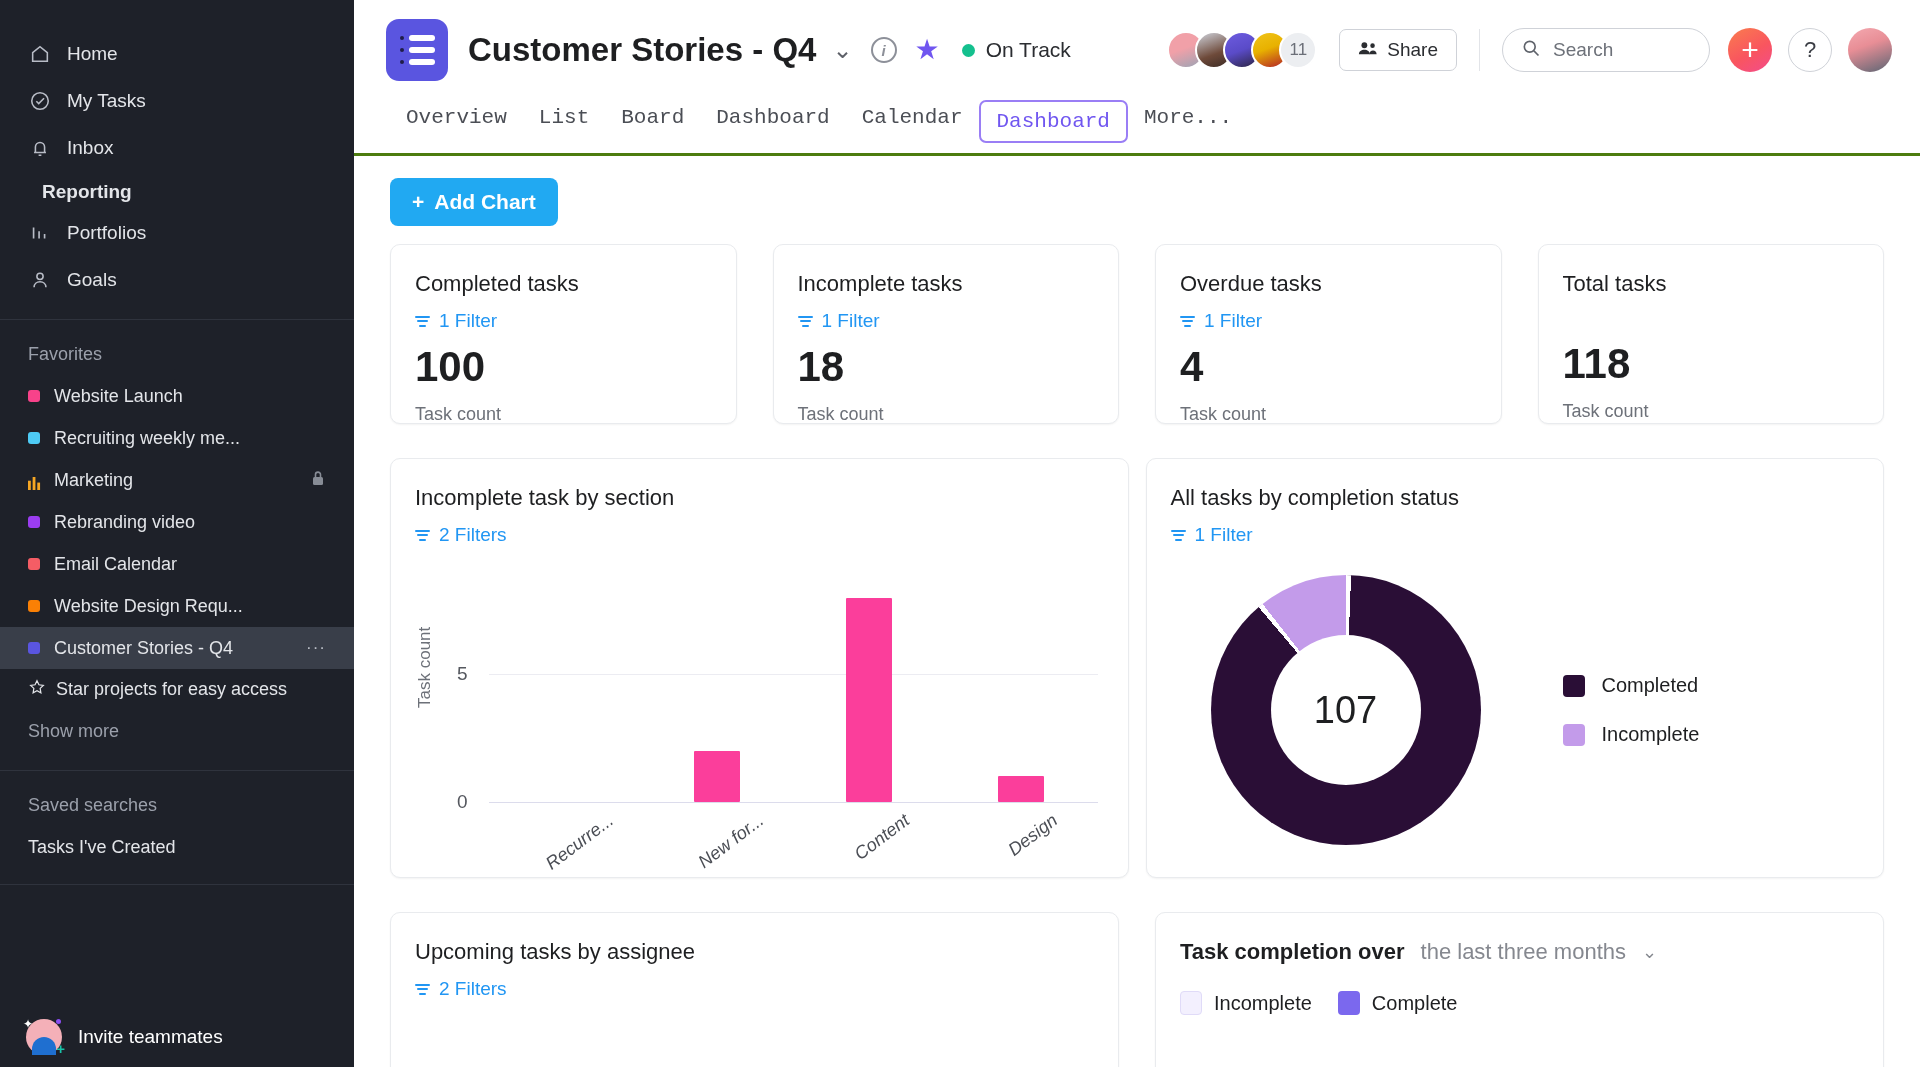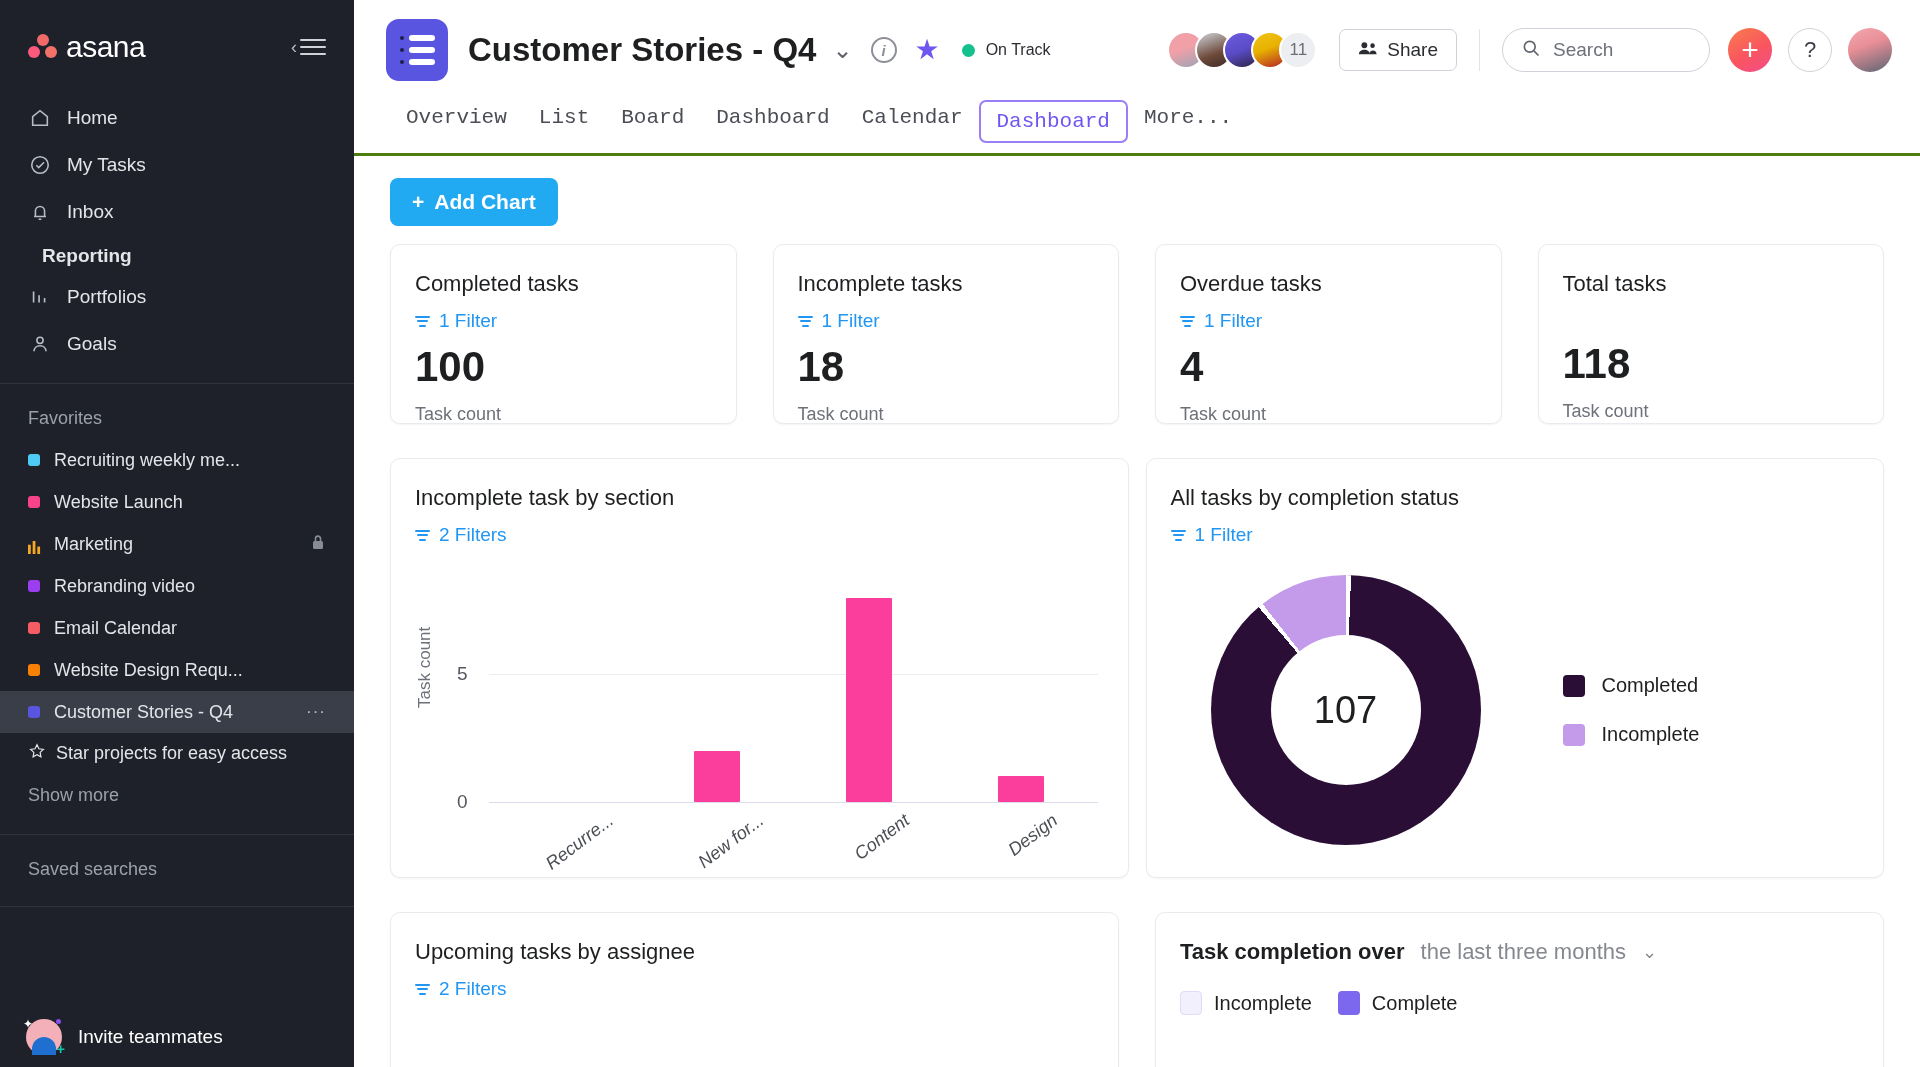--- a/index.html
+++ b/index.html
@@ -82,21 +82,21 @@
   }
   .proj-icon .rows { display:flex; flex-direction:column; gap:6px; }
   .proj-icon .rw { display:flex; align-items:center; gap:5px; }
   .proj-icon .rw b { width:4px;height:4px;border-radius:50%;background:#1f1d49;display:block;}
   .proj-icon .rw s { width:26px;height:6px;border-radius:3px;background:#fff;display:block;}
   .proj-title { font-size:33px; font-weight:700; color:#1e1f21; margin-left:20px; white-space:nowrap;}
   .hdr-chev { margin-left:16px; color:#5e6169; font-size:24px; cursor:pointer;}
   .info-ic { margin-left:18px; width:26px;height:26px;border:2px solid #8d9099;border-radius:50%;
     display:flex;align-items:center;justify-content:center;font-size:15px;color:#8d9099;font-style:italic;font-weight:700;cursor:pointer;}
   .star-ic { margin-left:18px; color:#7056f0; font-size:28px; cursor:pointer; line-height:1;}
-  .status { margin-left:22px; display:flex; align-items:center; gap:11px; font-size:16px; color:#2b2d31; cursor:pointer;}
+  .status { margin-left:22px; display:flex; align-items:center; gap:11px; font-size:21px; color:#2b2d31; cursor:pointer;}
   .status .sdot { width:13px;height:13px;border-radius:50%;background:#14c08e;display:block;}
   .topbar-right { margin-left:auto; display:flex; align-items:center; gap:0; }
   .avatars { display:flex; align-items:center; }
   .av { width:38px;height:38px;border-radius:50%;border:2px solid #fff; margin-left:-10px; background-size:cover;}
   .av:first-child { margin-left:0; }
   .av1{background:linear-gradient(160deg,#f1a0a8 0%,#f1a0a8 45%,#9aa4b5 100%);}
   .av2{background:linear-gradient(160deg,#cfd3dc 0%,#6e4a3a 60%,#3b2b25 100%);}
   .av3{background:linear-gradient(160deg,#6d5ce0 0%,#5a4bc8 50%,#2b2440 100%);}
   .av4{background:linear-gradient(160deg,#f0c419 0%,#e8b100 45%,#b21f28 100%);}
   .av-count { width:38px;height:38px;border-radius:50%;background:#eceef1;margin-left:-10px;
@@ -204,38 +204,20 @@
   .tc-legend { display:flex; align-items:center; gap:26px; margin-top:26px; }
   .tc-li { display:flex; align-items:center; gap:12px; font-size:20px; color:#1e1f21; }
   .tc-sw { width:22px;height:24px;border-radius:4px; }
 </style>
 </head>
 <body>
 
 <div id="app">
 
   <aside class="sidebar">
-    <div class="sb-top">
-      <div class="asana-logo">
-        <span class="logo-dots">
-            <i class="d1"></i>
-            <i class="d2"></i>
-            <i class="d3"></i>
-          </span>
-        <span class="logo-word">asana</span>
-      </div>
-      <div class="sb-collapse">
-        <span class="chev">‹</span>
-        <span class="hamb">
-            <span></span>
-            <span></span>
-            <span></span>
-          </span>
-      </div>
-    </div>
 
     <nav class="sb-nav">
       <div class="sb-item">
         <span class="ic">
           <svg width="22" height="22" viewBox="0 0 24 24" fill="none" stroke="#b8bcc6" stroke-width="1.7">
               <path d="M4 10.5 12 4l8 6.5V20H4z"></path>
             </svg>
         </span>
         <span>Home</span>
       </div>
@@ -277,26 +259,26 @@
         <span>Goals</span>
       </div>
     </nav>
 
     <div class="sb-divider"></div>
 
     <div class="sb-group-title">Favorites</div>
 
     <div>
       <div class="fav-item">
+        <span class="dot" style="background:#f8428a"></span>
+        <span class="fav-label">Website Launch</span>
+      </div>
+      <div class="fav-item">
         <span class="dot" style="background:#4ecbf5"></span>
         <span class="fav-label">Recruiting weekly me...</span>
-      </div>
-      <div class="fav-item">
-        <span class="dot" style="background:#f8428a"></span>
-        <span class="fav-label">Website Launch</span>
       </div>
       <div class="fav-item">
         <span class="dot" style="background:none">
           <svg width="13" height="13" viewBox="0 0 14 14">
               <rect x="0" y="4" width="3" height="10" fill="#f5a623"></rect>
               <rect x="5" y="0" width="3" height="14" fill="#f5a623"></rect>
               <rect x="10" y="6" width="3" height="8" fill="#f5a623"></rect>
             </svg>
         </span>
         <span class="fav-label">Marketing</span>
@@ -330,20 +312,23 @@
               <path d="M12 3.6l2.6 5.4 5.9.8-4.3 4.1 1 5.9-5.2-2.8-5.2 2.8 1-5.9L3.5 9.8l5.9-.8z"></path>
             </svg>
         </span>
         <span>Star projects for easy access</span>
       </div>
       <div class="showmore">Show more</div>
     </div>
 
     <div class="sb-divider"></div>
     <div class="sb-group-title">Saved searches</div>
+    <div class="fav-item">
+      <span class="fav-label">Tasks I've Created</span>
+    </div>
     <div class="sb-divider"></div>
 
     <div class="invite">
       <span class="invite-av">
         <span class="spark">✦</span>
         <span class="vdot"></span>
         <span class="plus">+</span>
       </span>
       <span>Invite teammates</span>
     </div>

